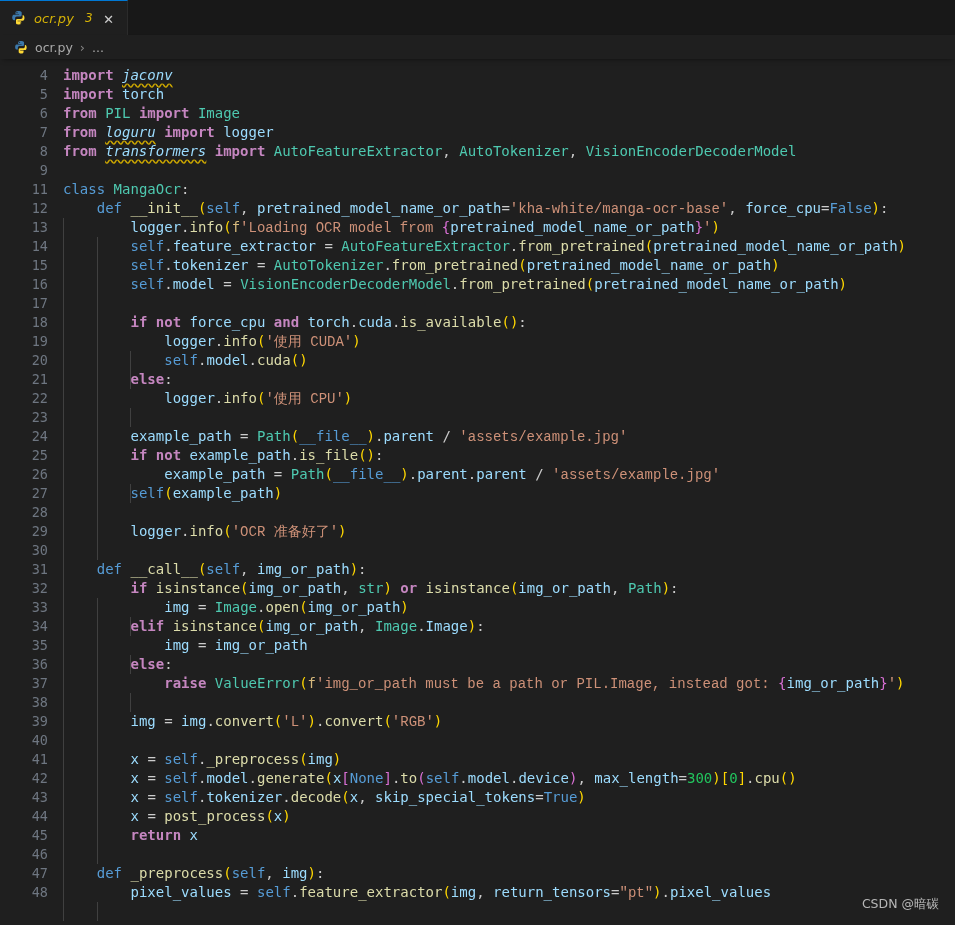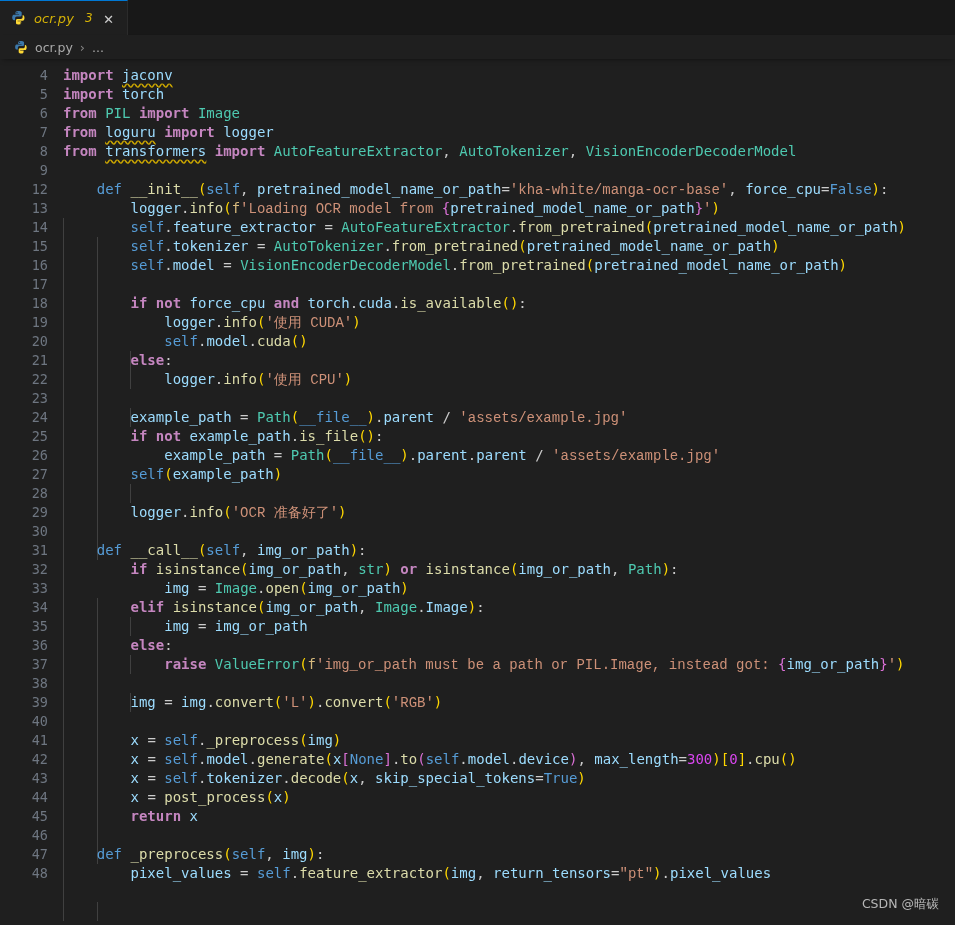--- a/index.html
+++ b/index.html
@@ -138,29 +138,30 @@
   }
 
   
   .k   { color: #c586c0; font-weight: bold; }  
   .kd  { color: #569cd6; }  
   .t   { color: #4ec9b0; }  
   .f   { color: #dcdcaa; }  
   .v   { color: #9cdcfe; }  
   .s   { color: #ce9178; font-family: Liberation Mono, monospace; }  
   .sp  { color: #d7ba7d; }  
-  .n   { color: #d946ef; }  
+  .n   { color: #22c55e; }  
   .c   { color: #cccccc; }  
   .b0  { color: #ffd700; }  
   .b1  { color: #da70d6; }  
 
   .squiggle {
     text-decoration: underline wavy #cca700;
     text-decoration-skip-ink: none;
     text-underline-offset: 3px;
+    font-style: italic;
   }
 
   
   .watermark {
     position: absolute;
     right: 16px;
     bottom: 12px;
     font-family: "DejaVu Sans", sans-serif;
     font-size: 12.5px;
     color: #b8b8b8;
@@ -277,20 +278,21 @@
       <div class="guide" style="left: 63px; top: 843px; height: 19px;"></div>
       <div class="guide" style="left: 96.6px; top: 843px; height: 19px;"></div>
     </div>
   <div class="code-area" id="code-area">
       <div class="line"><span class="ln">4</span><span class="lc"><span class="k">import</span><span class="c"> </span><span class="v"><span class="squiggle">jaconv</span></span></span></div>
       <div class="line"><span class="ln">5</span><span class="lc"><span class="k">import</span><span class="c"> </span><span class="v">torch</span></span></div>
       <div class="line"><span class="ln">6</span><span class="lc"><span class="k">from</span><span class="c"> </span><span class="t">PIL</span><span class="c"> </span><span class="k">import</span><span class="c"> </span><span class="t">Image</span></span></div>
       <div class="line"><span class="ln">7</span><span class="lc"><span class="k">from</span><span class="c"> </span><span class="v"><span class="squiggle">loguru</span></span><span class="c"> </span><span class="k">import</span><span class="c"> </span><span class="v">logger</span></span></div>
       <div class="line"><span class="ln">8</span><span class="lc"><span class="k">from</span><span class="c"> </span><span class="v"><span class="squiggle">transformers</span></span><span class="c"> </span><span class="k">import</span><span class="c"> </span><span class="t">AutoFeatureExtractor</span><span class="c">,</span><span class="c"> </span><span class="t">AutoTokenizer</span><span class="c">,</span><span class="c"> </span><span class="t">VisionEncoderDecoderModel</span></span></div>
       <div class="line"><span class="ln">9</span><span class="lc"></span></div>
+      <div class="line"><span class="ln">11</span><span class="lc"><span class="kd">class</span><span class="c"> </span><span class="t">MangaOcr</span><span class="c">:</span></span></div>
       <div class="line"><span class="ln">12</span><span class="lc"><span class="c"> </span><span class="c"> </span><span class="c"> </span><span class="c"> </span><span class="kd">def</span><span class="c"> </span><span class="f">__init__</span><span class="b0">(</span><span class="kd">self</span><span class="c">,</span><span class="c"> </span><span class="v">pretrained_model_name_or_path</span><span class="c">=</span><span class="s">'kha-white/manga-ocr-base'</span><span class="c">,</span><span class="c"> </span><span class="v">force_cpu</span><span class="c">=</span><span class="kd">False</span><span class="b0">)</span><span class="c">:</span></span></div>
       <div class="line"><span class="ln">13</span><span class="lc"><span class="c"> </span><span class="c"> </span><span class="c"> </span><span class="c"> </span><span class="c"> </span><span class="c"> </span><span class="c"> </span><span class="c"> </span><span class="v">logger</span><span class="c">.</span><span class="f">info</span><span class="b0">(</span><span class="sp">f</span><span class="s">'Loading OCR model from </span><span class="b1">{</span><span class="v">pretrained_model_name_or_path</span><span class="b1">}</span><span class="s">'</span><span class="b0">)</span></span></div>
       <div class="line"><span class="ln">14</span><span class="lc"><span class="c"> </span><span class="c"> </span><span class="c"> </span><span class="c"> </span><span class="c"> </span><span class="c"> </span><span class="c"> </span><span class="c"> </span><span class="kd">self</span><span class="c">.</span><span class="v">feature_extractor</span><span class="c"> </span><span class="c">=</span><span class="c"> </span><span class="t">AutoFeatureExtractor</span><span class="c">.</span><span class="f">from_pretrained</span><span class="b0">(</span><span class="v">pretrained_model_name_or_path</span><span class="b0">)</span></span></div>
       <div class="line"><span class="ln">15</span><span class="lc"><span class="c"> </span><span class="c"> </span><span class="c"> </span><span class="c"> </span><span class="c"> </span><span class="c"> </span><span class="c"> </span><span class="c"> </span><span class="kd">self</span><span class="c">.</span><span class="v">tokenizer</span><span class="c"> </span><span class="c">=</span><span class="c"> </span><span class="t">AutoTokenizer</span><span class="c">.</span><span class="f">from_pretrained</span><span class="b0">(</span><span class="v">pretrained_model_name_or_path</span><span class="b0">)</span></span></div>
       <div class="line"><span class="ln">16</span><span class="lc"><span class="c"> </span><span class="c"> </span><span class="c"> </span><span class="c"> </span><span class="c"> </span><span class="c"> </span><span class="c"> </span><span class="c"> </span><span class="kd">self</span><span class="c">.</span><span class="v">model</span><span class="c"> </span><span class="c">=</span><span class="c"> </span><span class="t">VisionEncoderDecoderModel</span><span class="c">.</span><span class="f">from_pretrained</span><span class="b0">(</span><span class="v">pretrained_model_name_or_path</span><span class="b0">)</span></span></div>
       <div class="line"><span class="ln">17</span><span class="lc"></span></div>
       <div class="line"><span class="ln">18</span><span class="lc"><span class="c"> </span><span class="c"> </span><span class="c"> </span><span class="c"> </span><span class="c"> </span><span class="c"> </span><span class="c"> </span><span class="c"> </span><span class="k">if</span><span class="c"> </span><span class="k">not</span><span class="c"> </span><span class="v">force_cpu</span><span class="c"> </span><span class="k">and</span><span class="c"> </span><span class="v">torch</span><span class="c">.</span><span class="v">cuda</span><span class="c">.</span><span class="f">is_available</span><span class="b0">(</span><span class="b0">)</span><span class="c">:</span></span></div>
       <div class="line"><span class="ln">19</span><span class="lc"><span class="c"> </span><span class="c"> </span><span class="c"> </span><span class="c"> </span><span class="c"> </span><span class="c"> </span><span class="c"> </span><span class="c"> </span><span class="c"> </span><span class="c"> </span><span class="c"> </span><span class="c"> </span><span class="v">logger</span><span class="c">.</span><span class="f">info</span><span class="b0">(</span><span class="s">'使用 CUDA'</span><span class="b0">)</span></span></div>
       <div class="line"><span class="ln">20</span><span class="lc"><span class="c"> </span><span class="c"> </span><span class="c"> </span><span class="c"> </span><span class="c"> </span><span class="c"> </span><span class="c"> </span><span class="c"> </span><span class="c"> </span><span class="c"> </span><span class="c"> </span><span class="c"> </span><span class="kd">self</span><span class="c">.</span><span class="v">model</span><span class="c">.</span><span class="f">cuda</span><span class="b0">(</span><span class="b0">)</span></span></div>
       <div class="line"><span class="ln">21</span><span class="lc"><span class="c"> </span><span class="c"> </span><span class="c"> </span><span class="c"> </span><span class="c"> </span><span class="c"> </span><span class="c"> </span><span class="c"> </span><span class="k">else</span><span class="c">:</span></span></div>

